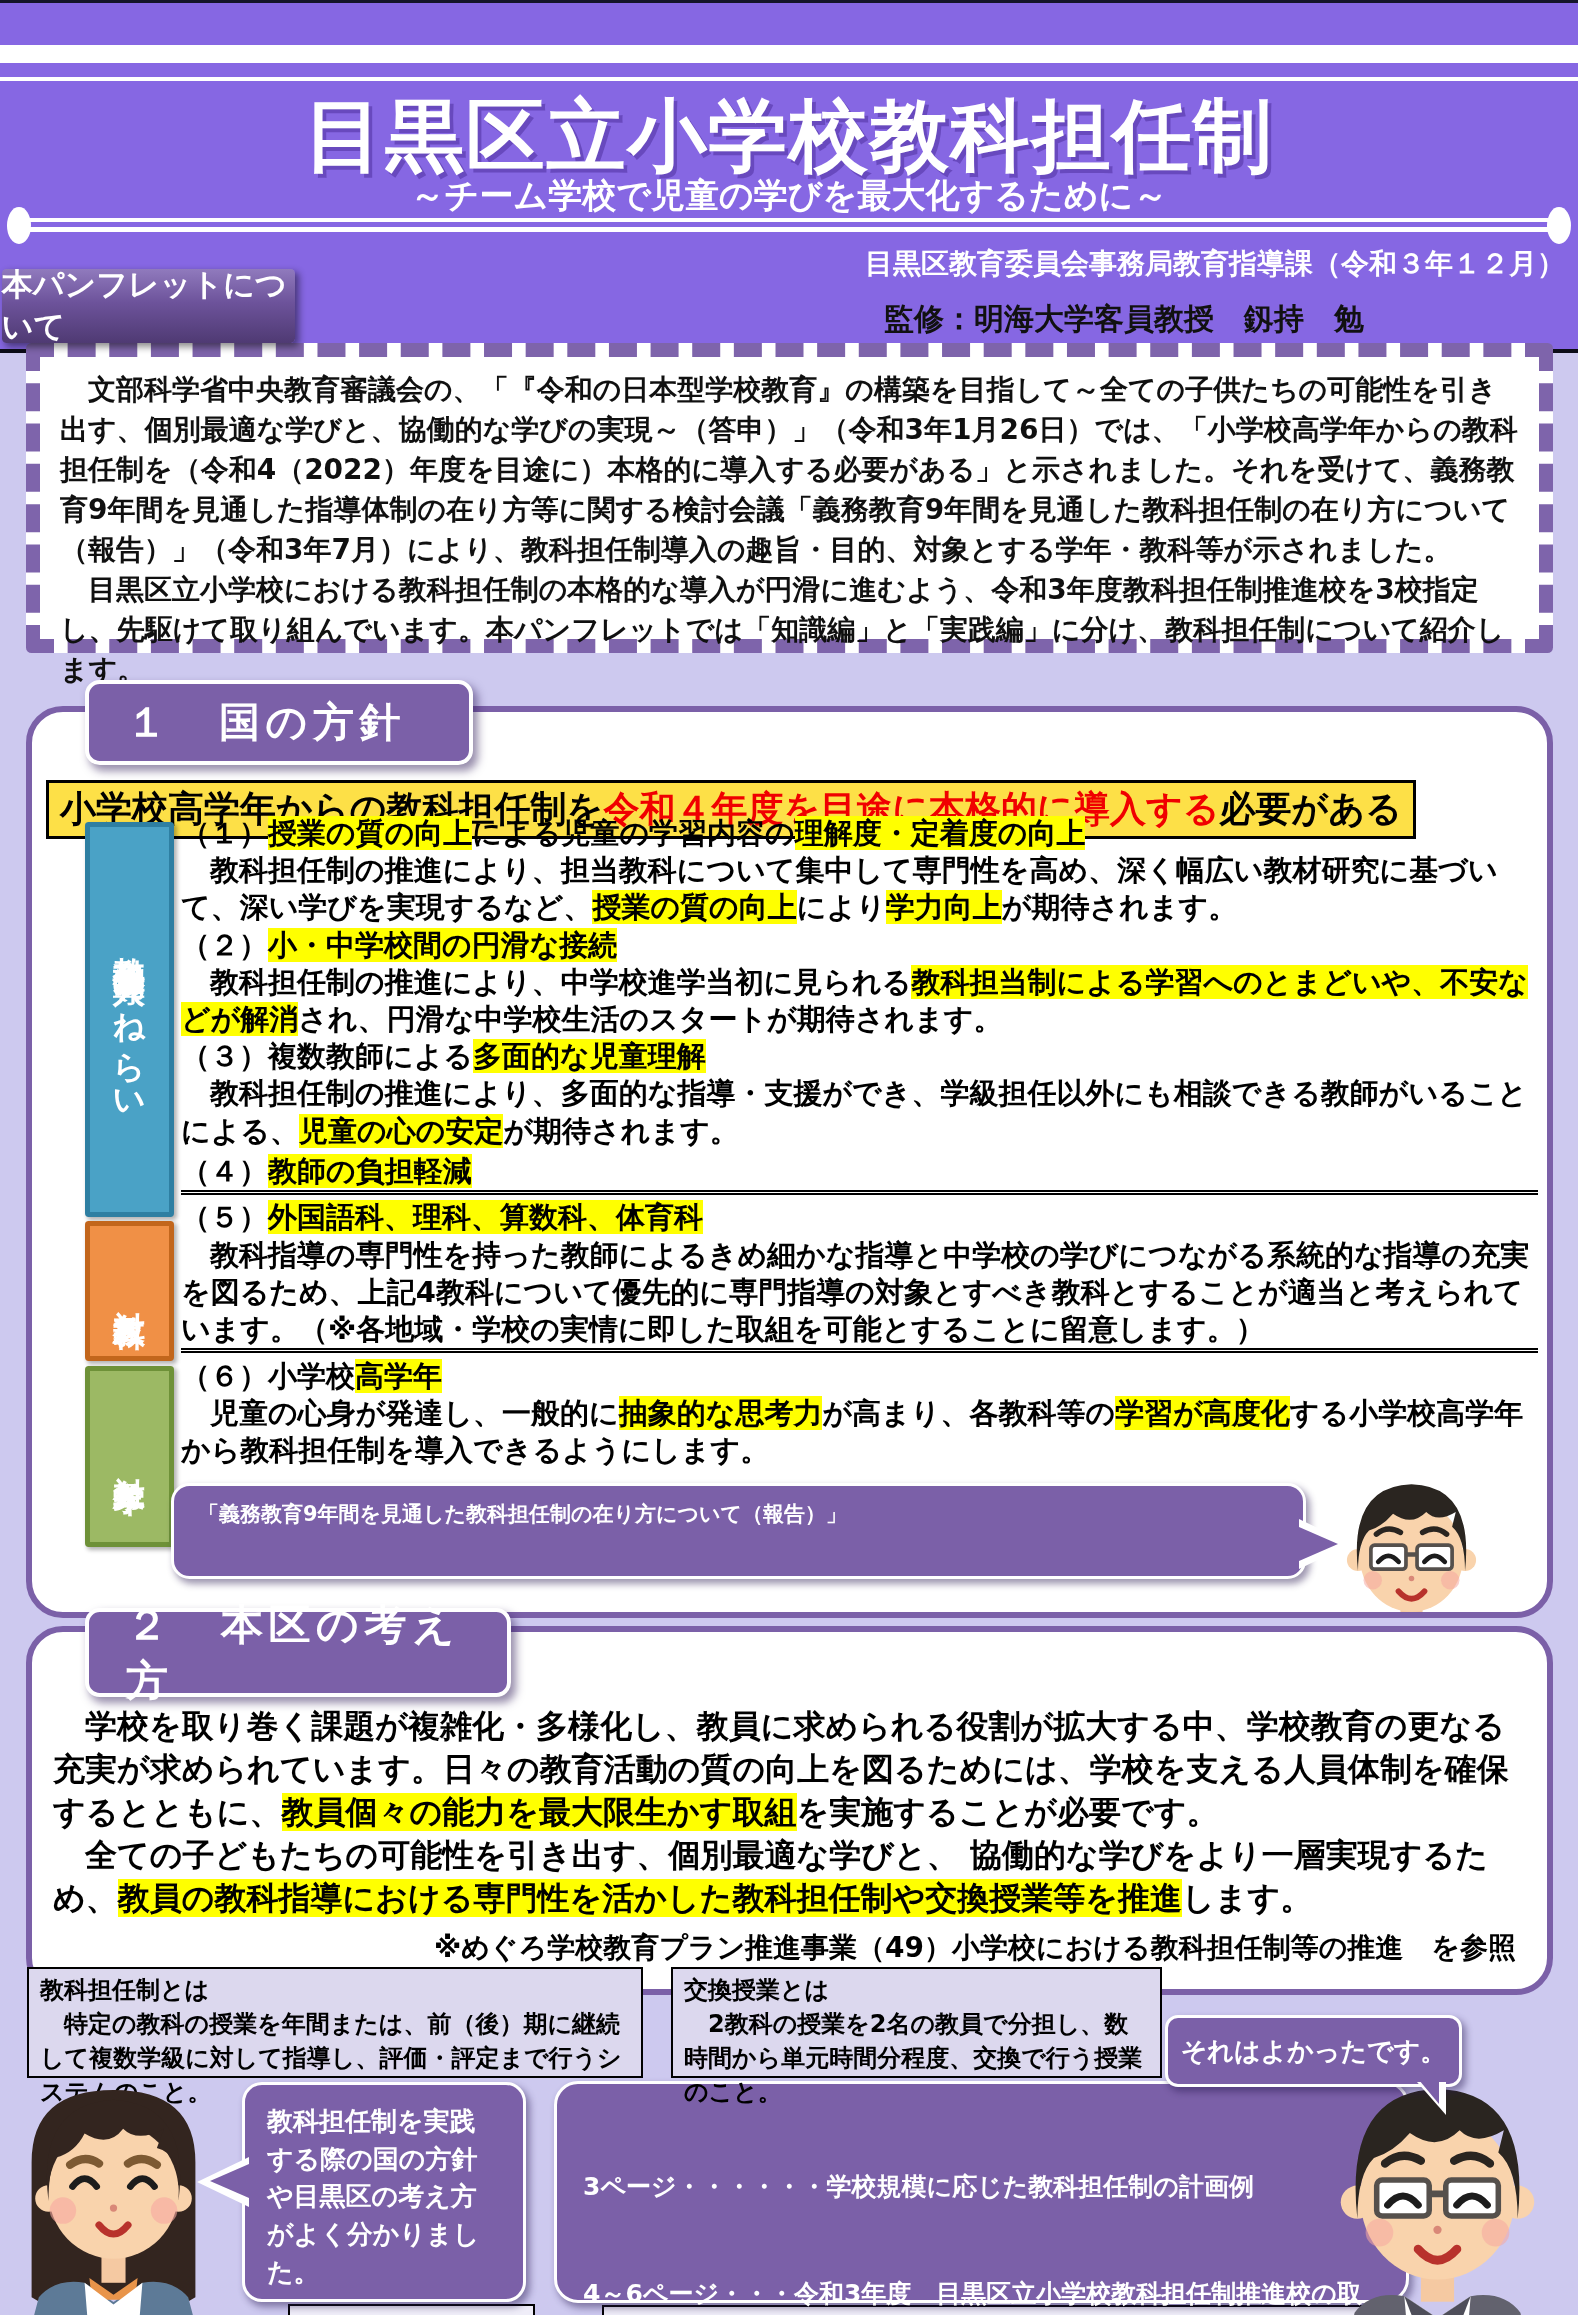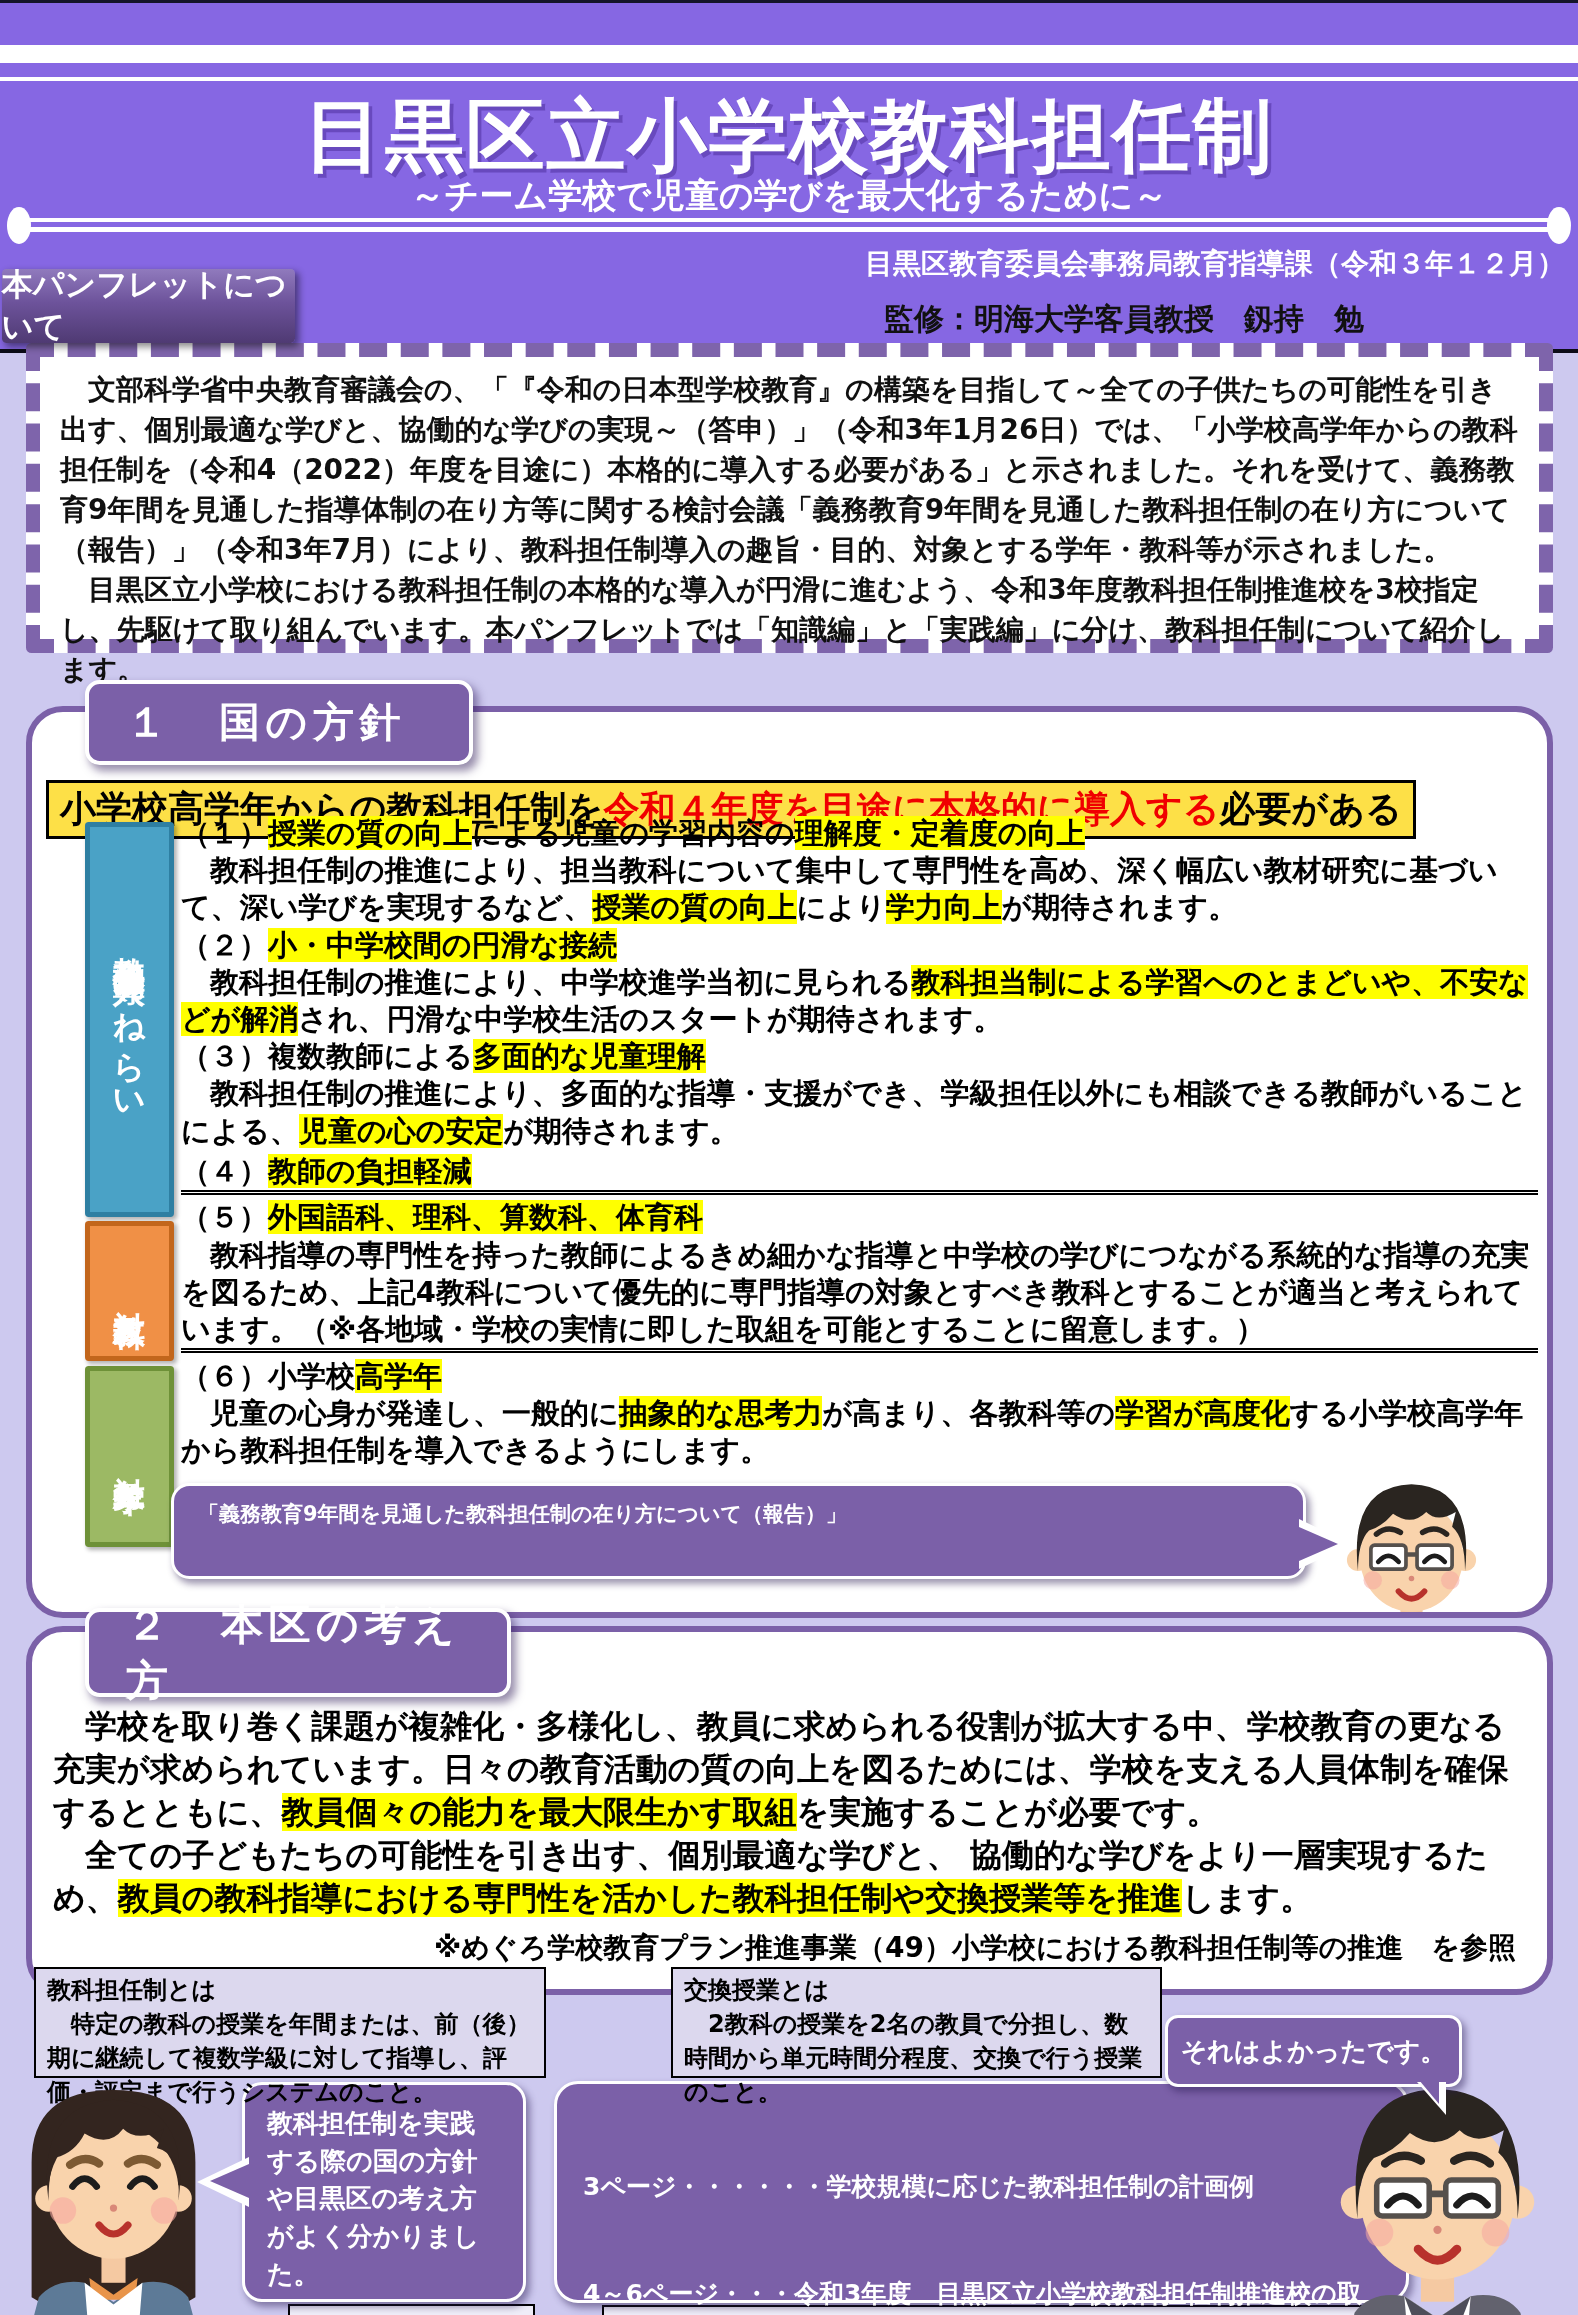--- a/index.html
+++ b/index.html
@@ -54,26 +54,26 @@
   .tail-r::after{content:"";position:absolute;right:-35px;top:41px;border:solid transparent;border-width:17.5px 0 17.5px 39px;border-left-color:var(--accent);}
   .tail-l::before{content:"";position:absolute;left:-48px;top:72px;border:solid transparent;border-width:25px 52px 25px 0;border-right-color:#fff;}
   .tail-l::after{content:"";position:absolute;left:-35px;top:79px;border:solid transparent;border-width:17.5px 39px 17.5px 0;border-right-color:var(--accent);}
   .tail-dr::before{content:"";position:absolute;right:13px;bottom:-31px;border-top:33px solid #fff;border-left:29.5px solid transparent;}
   .tail-dr::after{content:"";position:absolute;right:20px;bottom:-20px;border-top:24px solid var(--accent);border-left:20px solid transparent;}
   
   .s2text{left:21px;top:73px;width:1475px;font-size:32px;line-height:43px;color:#000;}
   .s2note{right:31px;top:297px;font-size:28px;color:#000;white-space:nowrap;}
   
   .defbox{top:1967px;height:111px;background:var(--defbg);border:2.8px solid #000;padding:3.7px 11px;font-size:24px;line-height:1.42;color:#000;z-index:4;}
-  .def1{left:34px;width:512px;}
+  .def1{left:27px;width:616px;}
   .def2{left:671px;width:491px;}
   
   .good-bubble{left:1165px;top:2015px;width:297px;height:72px;border-radius:13px;display:flex;align-items:center;justify-content:center;font-size:26px;z-index:5;}
   .toc-box{left:554px;top:2081px;width:855px;height:222px;border-radius:24px;padding:13px 26px;font-size:25px;line-height:1.43;white-space:pre-wrap;z-index:3;}
-  .woman-bubble{left:242px;top:2082px;width:284px;height:220px;border-radius:20px;padding:20px 22px;font-size:26px;line-height:1.45;z-index:3;}
+  .woman-bubble{left:242px;top:2082px;width:284px;height:220px;border-radius:20px;padding:20px 22px;font-size:26px;line-height:1.45;z-index:3;font-family:Liberation Mono, monospace;}
   .strip{border:2.8px solid #000;background:#efedf8;z-index:2;}
   .strip1{left:288px;top:2304px;width:247px;height:13px;}
   .strip2{left:602px;top:2305px;width:801px;height:12px;}
   .char{z-index:4;}
 </style>
 </head>
 <body>
 
 <svg width="0" height="0" style="position:absolute" aria-hidden="true">
   <defs>

